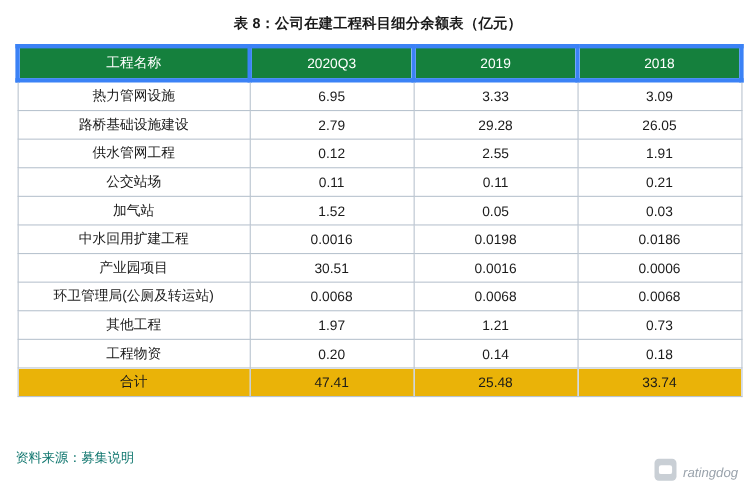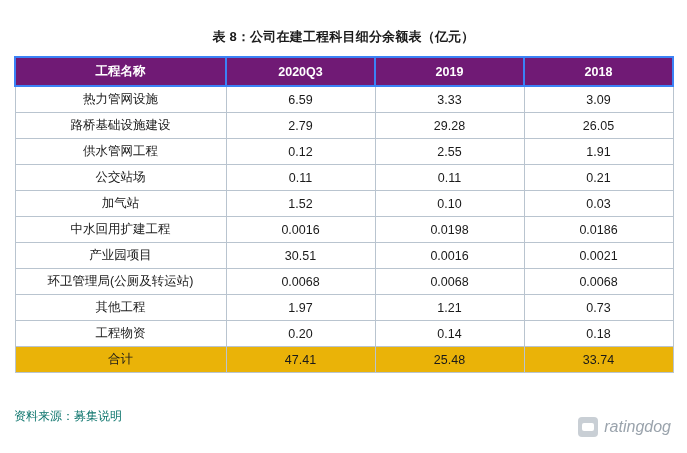--- a/index.html
+++ b/index.html
@@ -12,21 +12,21 @@
     background: #ffffff;
     font-family: "Liberation Sans", sans-serif;
     color: #1a1a1a;
     overflow: hidden;
   }
   .page {
     position: relative;
     width: 687px;
     height: 453px;
     box-sizing: border-box;
-    padding: 16px 14px;
+    padding: 0 14px;
     border-radius: 15px;
   }
   .title {
     text-align: center;
     font-size: 13px;
     font-weight: bold;
     color: #1a1a1a;
     padding: 12px 0 10px 0;
     letter-spacing: 0.2px;
   }
@@ -39,24 +39,24 @@
   table.data-table th,
   table.data-table td {
     border: 1px solid #b9c4cf;
     text-align: center;
     height: 25px;
     padding: 0 2px;
     white-space: nowrap;
     overflow: hidden;
   }
   table.data-table thead th {
-    background: #701a75;
+    background: #15803d;
     color: #ffffff;
-    font-weight: bold;
-    border: 2px solid #3b82f6;
+    font-weight: normal;
+    border: 4px solid #3b82f6;
     height: 27px;
     font-size: 12.5px;
   }
   table.data-table tbody td {
     background: #ffffff;
     color: #1a1a1a;
   }
   table.data-table tbody tr:last-child td {
     background: #eab308;
   }
@@ -67,24 +67,24 @@
     left: 14px;
     bottom: 28px;
     font-size: 12px;
     color: #0f766e;
   }
   .watermark {
     position: absolute;
     right: 16px;
     bottom: 16px;
     display: flex;
-    align-items: center;
+    align-items: flex-end;
     gap: 6px;
     color: #9aa3ac;
-    font-size: 16px;
+    font-size: 12px;
   }
   .wm-badge {
     width: 20px;
     height: 20px;
     border-radius: 4px;
     background: #c9cfd5;
     position: relative;
     flex: none;
   }
   .wm-badge::before {
@@ -117,21 +117,21 @@
       <tr>
         <th>工程名称</th>
         <th>2020Q3</th>
         <th>2019</th>
         <th>2018</th>
       </tr>
     </thead>
     <tbody>
       <tr>
         <td>热力管网设施</td>
-        <td>6.59</td>
+        <td>6.95</td>
         <td>3.33</td>
         <td>3.09</td>
       </tr>
       <tr>
         <td>路桥基础设施建设</td>
         <td>2.79</td>
         <td>29.28</td>
         <td>26.05</td>
       </tr>
       <tr>
@@ -142,34 +142,34 @@
       </tr>
       <tr>
         <td>公交站场</td>
         <td>0.11</td>
         <td>0.11</td>
         <td>0.21</td>
       </tr>
       <tr>
         <td>加气站</td>
         <td>1.52</td>
-        <td>0.10</td>
+        <td>0.05</td>
         <td>0.03</td>
       </tr>
       <tr>
         <td>中水回用扩建工程</td>
         <td>0.0016</td>
         <td>0.0198</td>
         <td>0.0186</td>
       </tr>
       <tr>
         <td>产业园项目</td>
         <td>30.51</td>
         <td>0.0016</td>
-        <td>0.0021</td>
+        <td>0.0006</td>
       </tr>
       <tr>
         <td>环卫管理局(公厕及转运站)</td>
         <td>0.0068</td>
         <td>0.0068</td>
         <td>0.0068</td>
       </tr>
       <tr>
         <td>其他工程</td>
         <td>1.97</td>

